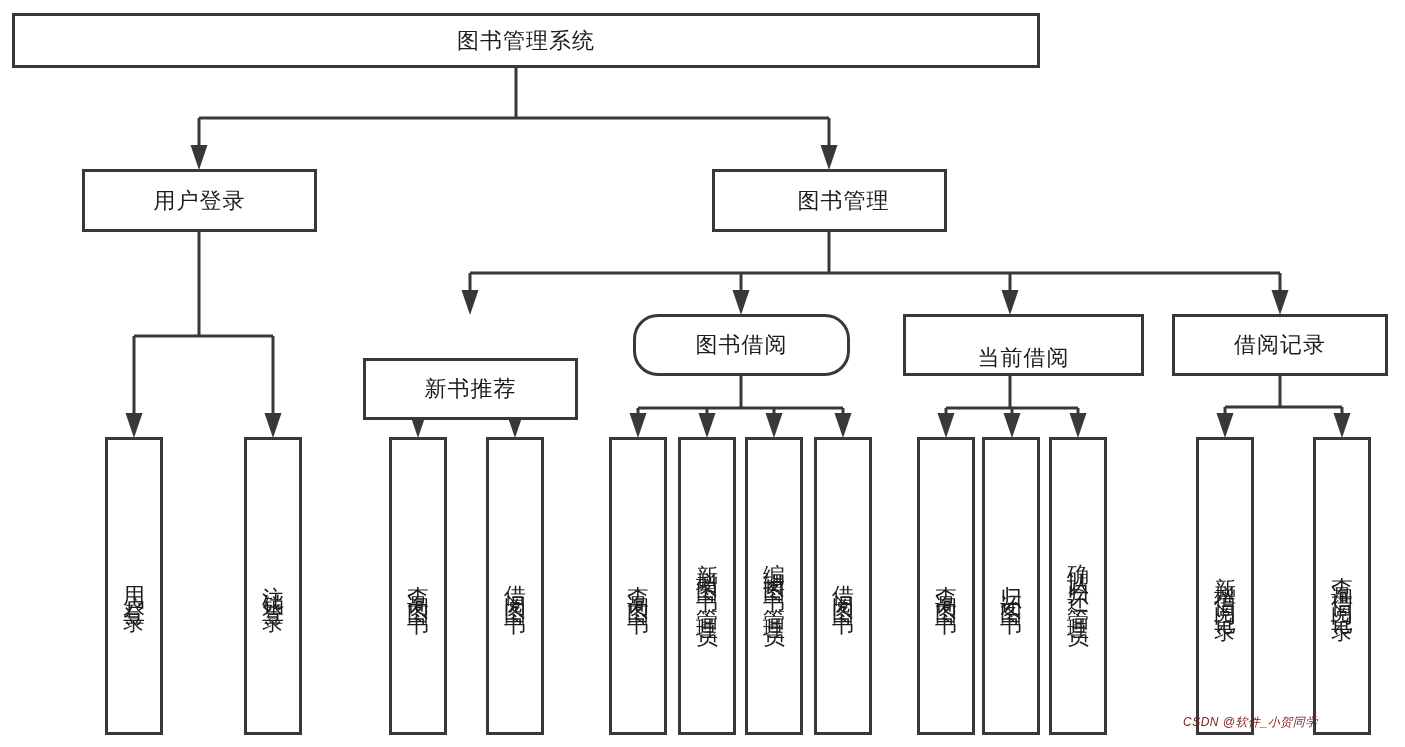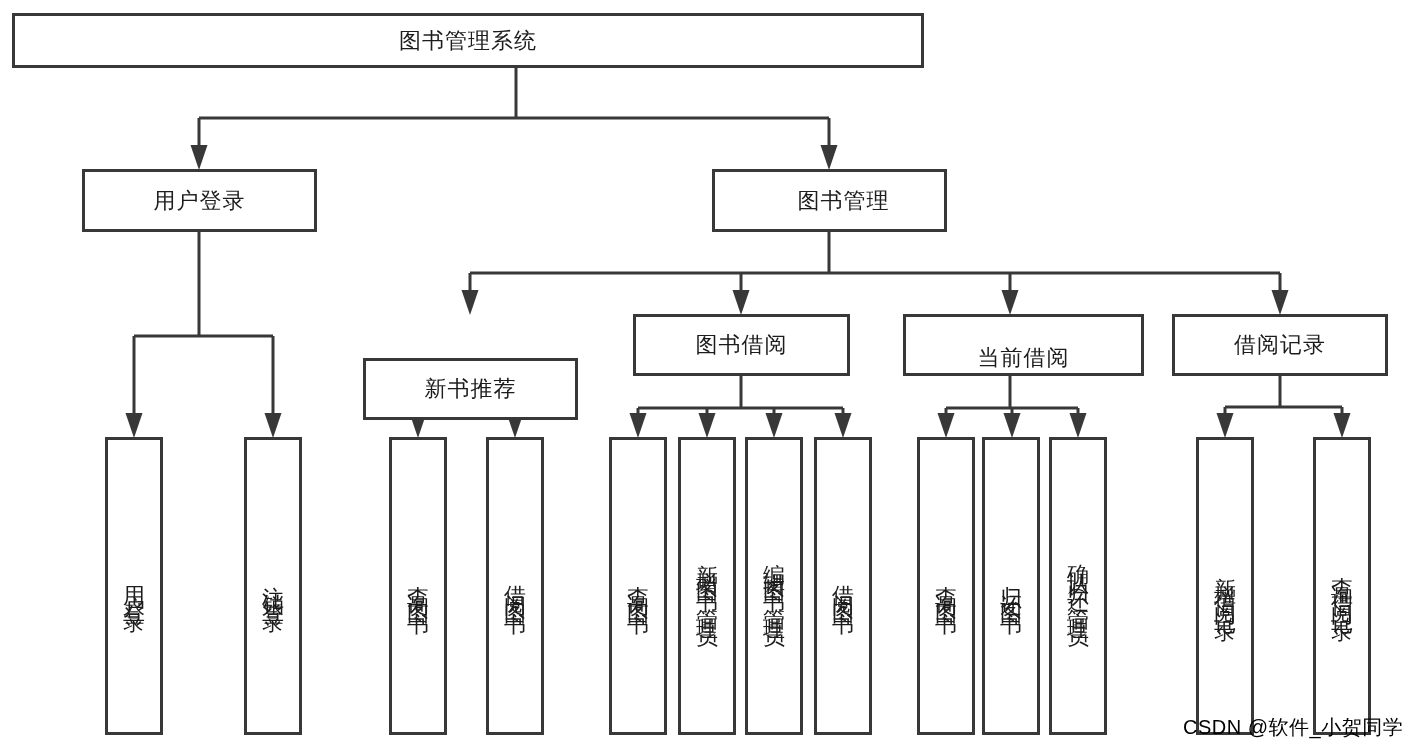--- a/index.html
+++ b/index.html
@@ -53,25 +53,26 @@
     text-orientation: mixed;
     font-size: 22px;
     letter-spacing: 9px;
     line-height: 1;
     white-space: nowrap;
   }
   .watermark {
     position: absolute;
     left: 1183px;
     top: 714px;
-    font-size: 20px;
-    color: #000000;
+    font-size: 12px;
+    color: #7f1d1d;
     letter-spacing: 0.5px;
     z-index: 10;
     white-space: nowrap;
+    font-style: italic;
   }
 </style>
 </head>
 <body>
 
 <div id="canvas">
 
   <svg id="connectors" viewBox="0 0 1405 747" xmlns="http://www.w3.org/2000/svg">
     <g stroke="#383838" stroke-width="3" fill="none">
 
@@ -105,35 +106,35 @@
       <polygon points="765.5,413 782.5,413 774,438"></polygon>
       <polygon points="834.5,413 851.5,413 843,438"></polygon>
       <polygon points="937.5,413 954.5,413 946,438"></polygon>
       <polygon points="1003.5,413 1020.5,413 1012,438"></polygon>
       <polygon points="1069.5,413 1086.5,413 1078,438"></polygon>
       <polygon points="1216.5,413 1233.5,413 1225,438"></polygon>
       <polygon points="1333.5,413 1350.5,413 1342,438"></polygon>
     </g>
   </svg>
 
-  <div class="hbox" style="left:12px; top:13px; width:912px; height:55px;">
+  <div class="hbox" style="left:12px; top:13px; width:1028px; height:55px;">
     <span>图书管理系统</span>
   </div>
 
   <div class="hbox" style="left:82px; top:169px; width:235px; height:63px;">
     <span>用户登录</span>
   </div>
   <div class="hbox" style="left:712px; top:169px; width:235px; height:63px;padding-left:28px;">
     <span>图书管理</span>
   </div>
 
   <div class="hbox" style="left:363px; top:314px; width:215px; height:62px;margin-top:44px;">
     <span>新书推荐</span>
   </div>
-  <div class="hbox" style="left:633px; top:314px; width:217px; height:62px;">
+  <div class="hbox" style="left:633px; top:314px; width:217px; height:62px;border-radius:25px;">
     <span>图书借阅</span>
   </div>
   <div class="hbox" style="left:903px; top:314px; width:241px; height:62px;align-items:flex-end;">
     <span>当前借阅</span>
   </div>
   <div class="hbox" style="left:1172px; top:314px; width:216px; height:62px;">
     <span>借阅记录</span>
   </div>
 
   <div class="vbox" style="left:105px;">

